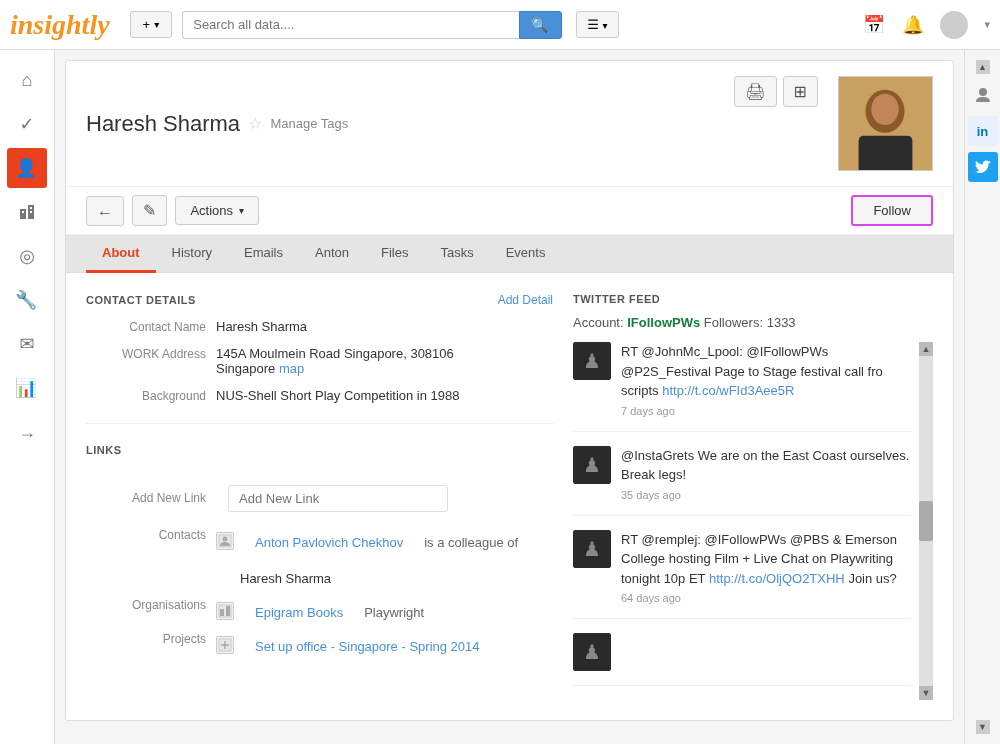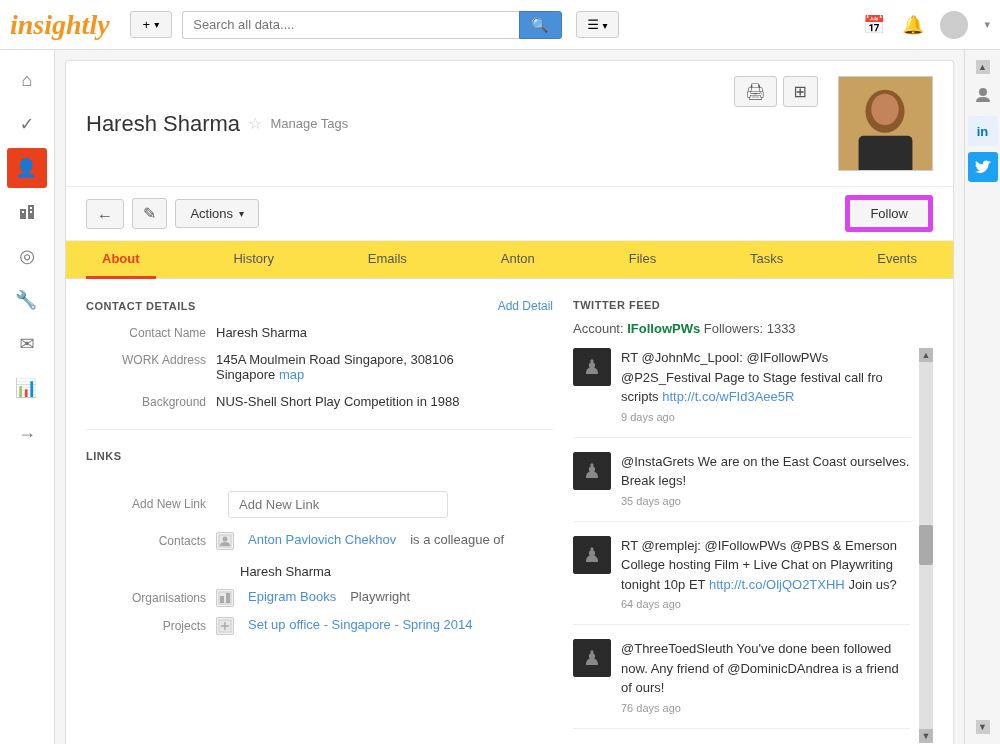--- a/index.html
+++ b/index.html
@@ -168,21 +168,21 @@
       padding: 6px 14px;
       cursor: pointer;
       font-size: 13px;
       color: #333;
       display: flex;
       align-items: center;
       gap: 6px;
     }
     .follow-btn {
       background: #f5f5f5;
-      border: 5px solid #d946ef;
+      border: 2px solid #d946ef;
       border-radius: 3px;
       padding: 6px 20px;
       cursor: pointer;
       font-size: 13px;
       color: #333;
     }
     .contact-avatar {
       width: 95px;
       height: 95px;
       background: #e8c060;
@@ -202,22 +202,21 @@
       border-bottom: 1px solid #eee;
     }
     .toolbar-left { display: flex; gap: 8px; align-items: center; }
     .toolbar-right { margin-left: auto; }
 
     
     .tabs {
       display: flex;
       border-bottom: 1px solid #ddd;
       padding: 0 20px;
-      background: #fde047;
-      justify-content: space-between;
+      background: #e5e5e5;
     }
     .tab {
       padding: 10px 16px;
       cursor: pointer;
       font-size: 13px;
       color: #555;
       border-bottom: 3px solid transparent;
       margin-bottom: -1px;
     }
     .tab.active {
@@ -329,23 +328,24 @@
       width: 120px;
       text-align: right;
       color: #888;
       font-size: 12px;
       flex-shrink: 0;
       padding-top: 2px;
     }
     .link-value {
       flex: 1;
       display: flex;
-      align-items: flex-start;
-      gap: 14px;
+      align-items: flex-end;
+      gap: 21px;
       flex-wrap: wrap;
+      margin-top: 6px;
     }
     .link-icon {
       width: 18px;
       height: 18px;
       border: 1px solid #ccc;
       background: #f0f0f0;
       border-radius: 2px;
       display: inline-flex;
       align-items: center;
       justify-content: center;
@@ -696,21 +696,21 @@
                   <div class="tweet-avatar">
                     <svg width="38" height="38" viewBox="0 0 38 38">
                         <rect width="38" height="38" fill="#2a2a2a"></rect>
                         <text x="19" y="26" text-anchor="middle" font-size="20" fill="#888">♟</text>
                       </svg>
                   </div>
                   <div class="tweet-content">
                     <div class="tweet-text">
                       RT @JohnMc_Lpool: @IFollowPWs @P2S_Festival Page to Stage festival call fro scripts <a class="tweet-link">http://t.co/wFId3Aee5R</a>
                     </div>
-                    <div class="tweet-time">9 days ago</div>
+                    <div class="tweet-time">7 days ago</div>
                   </div>
                 </div>
 
                 <div class="tweet">
                   <div class="tweet-avatar">
                     <svg width="38" height="38" viewBox="0 0 38 38">
                         <rect width="38" height="38" fill="#2a2a2a"></rect>
                         <text x="19" y="26" text-anchor="middle" font-size="20" fill="#888">♟</text>
                       </svg>
                   </div>
@@ -737,26 +737,20 @@
                   </div>
                 </div>
 
                 <div class="tweet">
                   <div class="tweet-avatar">
                     <svg width="38" height="38" viewBox="0 0 38 38">
                         <rect width="38" height="38" fill="#2a2a2a"></rect>
                         <text x="19" y="26" text-anchor="middle" font-size="20" fill="#888">♟</text>
                       </svg>
                   </div>
-                  <div class="tweet-content">
-                    <div class="tweet-text">
-                      @ThreeToedSleuth You've done been followed now. Any friend of @DominicDAndrea is a friend of ours!
-                    </div>
-                    <div class="tweet-time">76 days ago</div>
-                  </div>
                 </div>
 
               </div>
 
               <div class="twitter-scrollbar">
                 <div class="scrollbar-up">▲</div>
                 <div class="scrollbar-thumb"></div>
                 <div class="scrollbar-down">▼</div>
               </div>
             </div>

